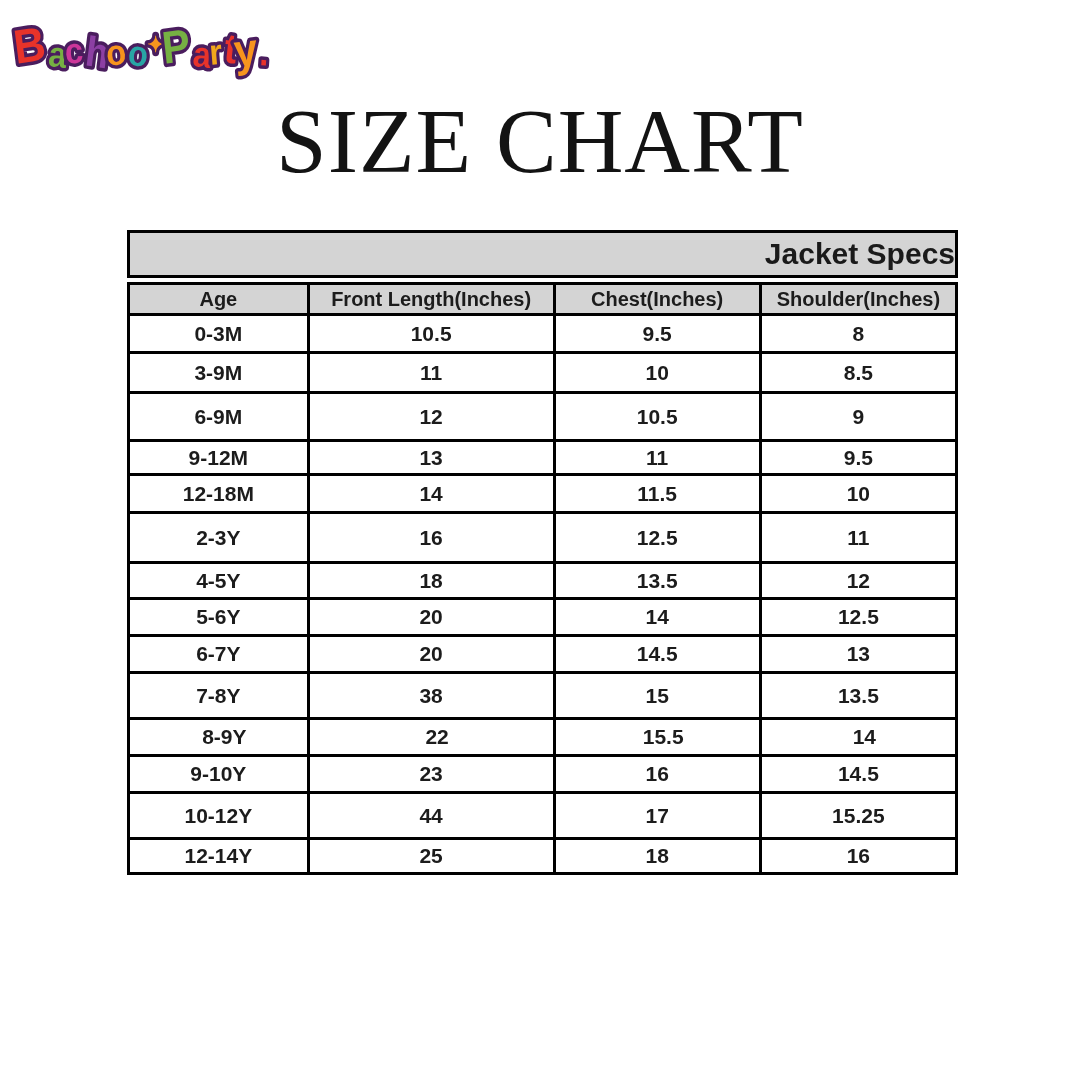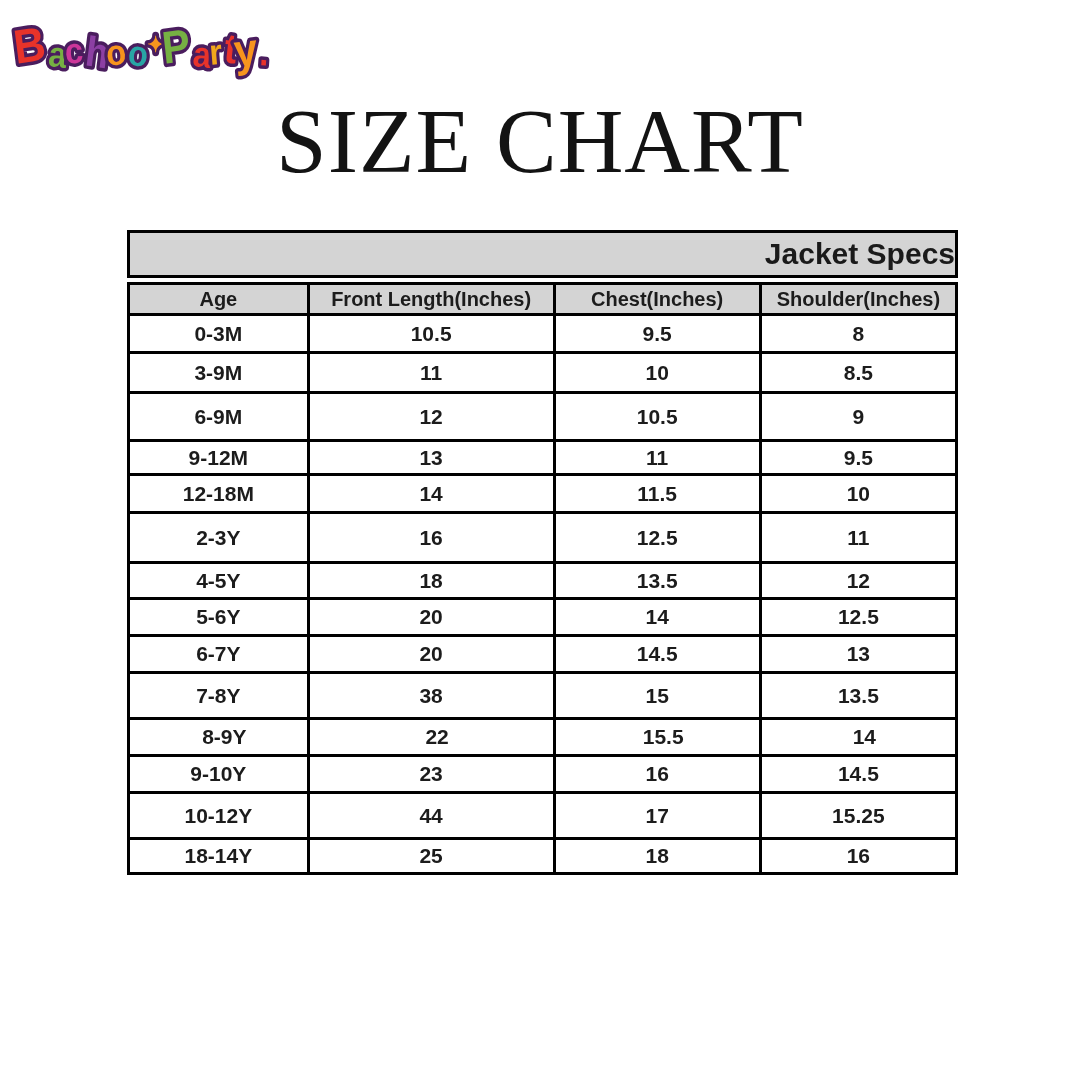--- a/index.html
+++ b/index.html
@@ -209,21 +209,21 @@
             <td>16</td>
             <td>14.5</td>
           </tr>
           <tr>
             <td>10-12Y</td>
             <td>44</td>
             <td>17</td>
             <td>15.25</td>
           </tr>
           <tr>
-            <td>18-14Y</td>
+            <td>12-14Y</td>
             <td>25</td>
             <td>18</td>
             <td>16</td>
           </tr>
         </tbody>
     </table>
   </div>
 
 </div>
 

